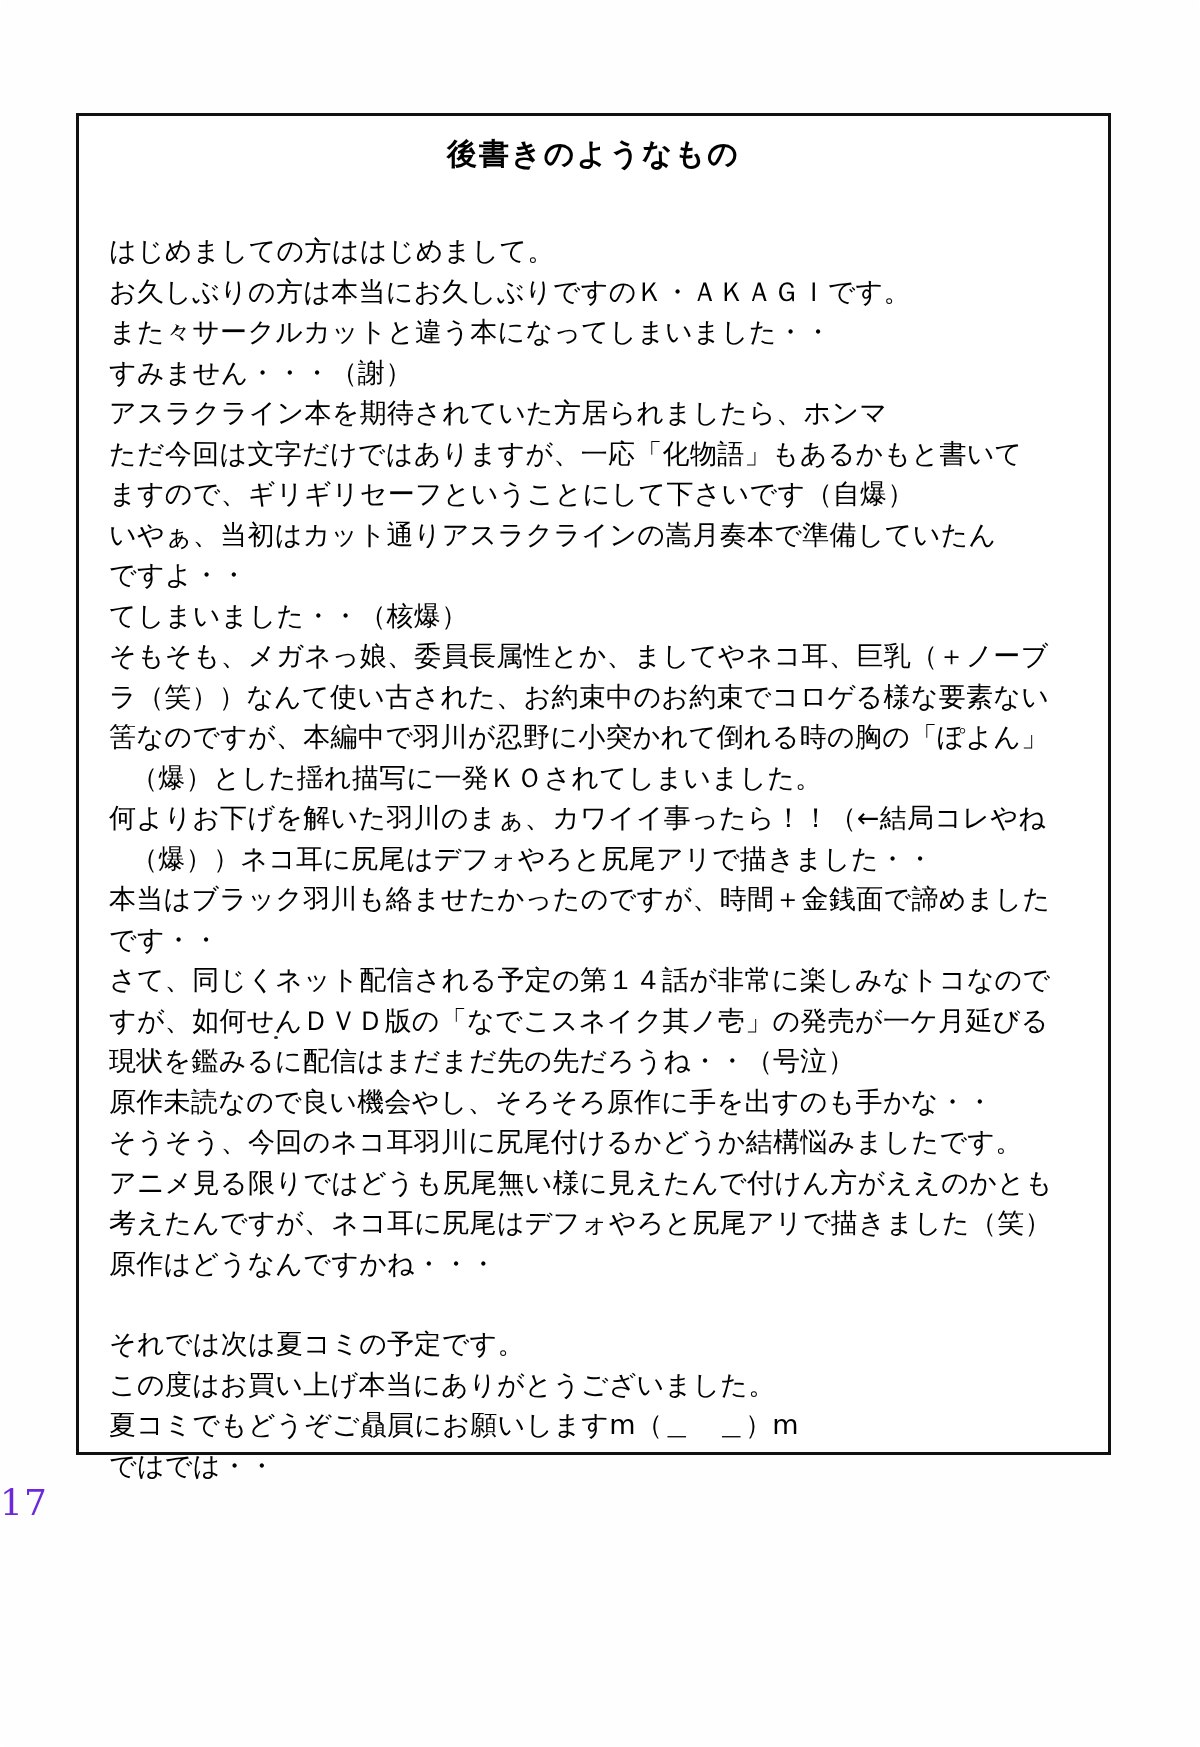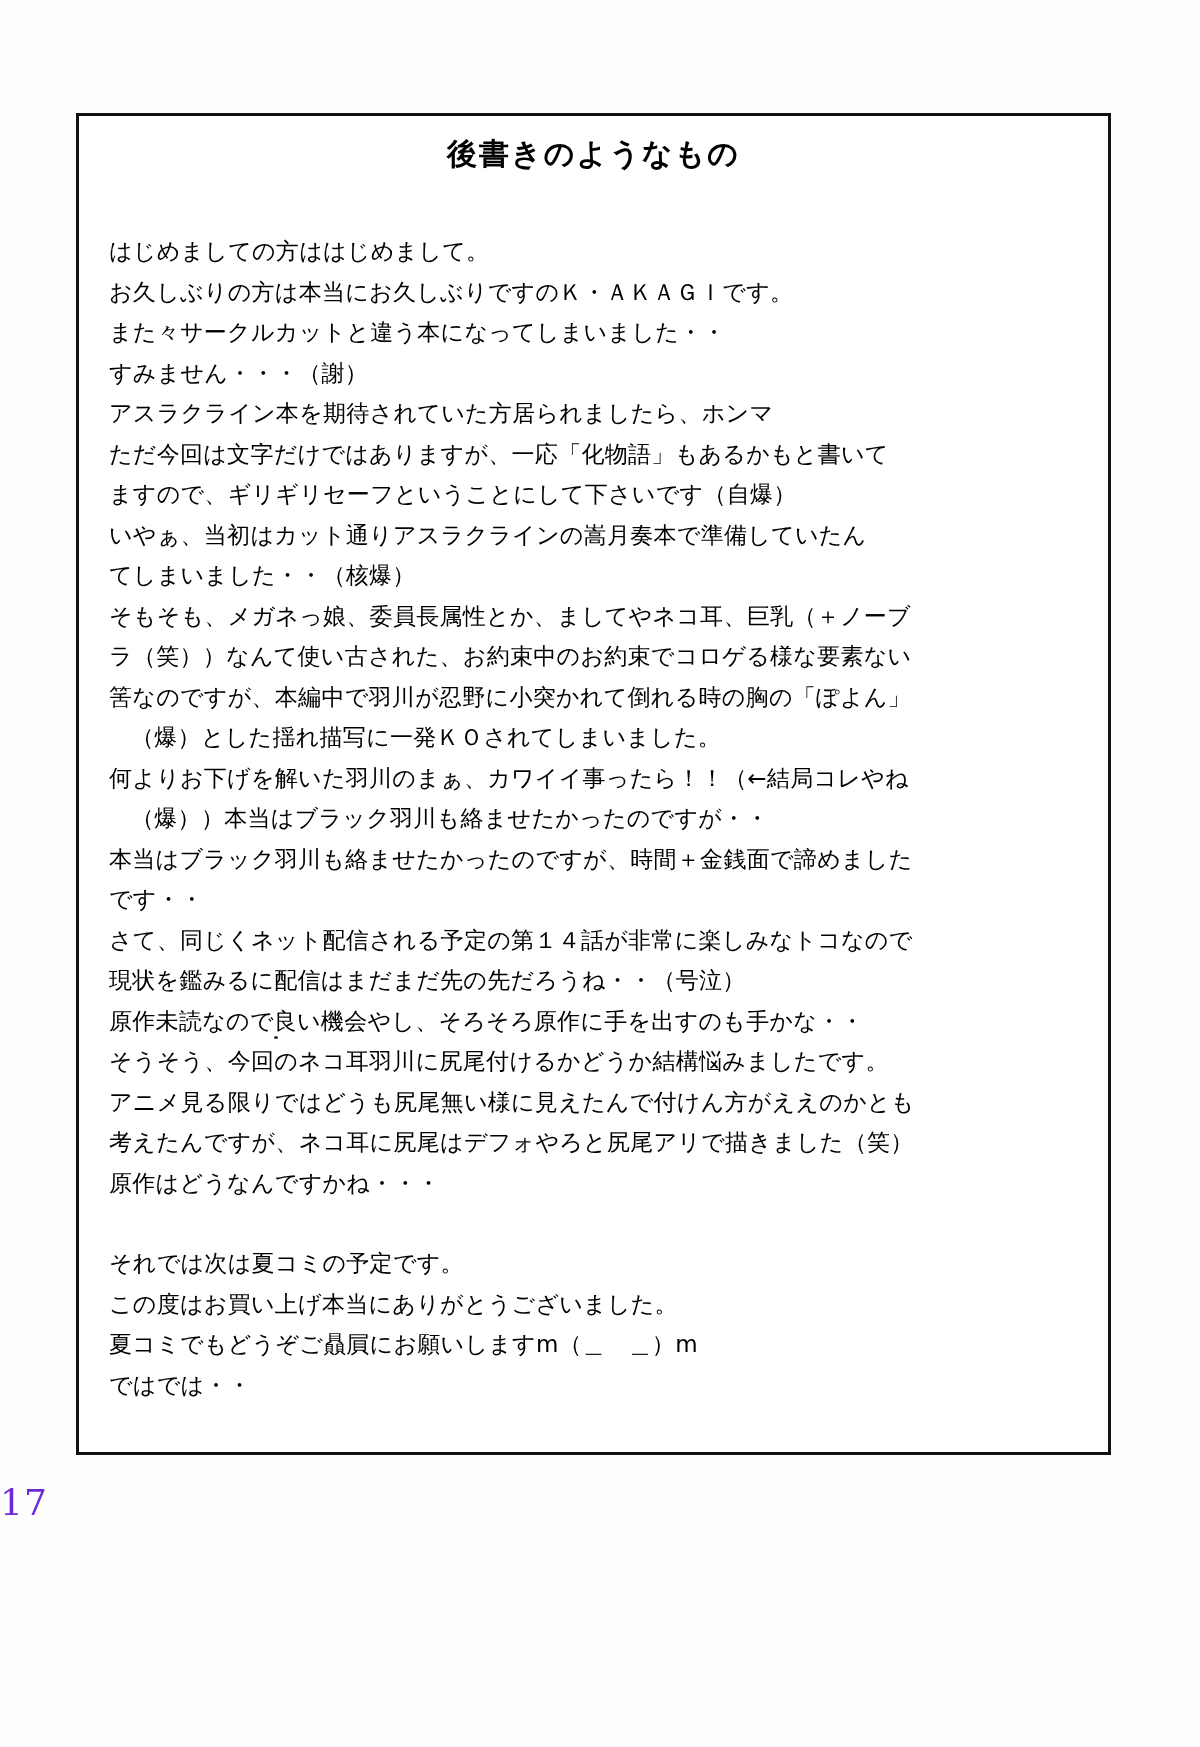--- a/index.html
+++ b/index.html
@@ -35,21 +35,21 @@
   .afterword-title {
     text-align: center;
     font-size: 30px;
     letter-spacing: 2px;
     margin-top: 18px;
     font-weight: 600;
     font-family: "DejaVu Serif", "Liberation Serif", serif;
   }
   .afterword-body {
     margin: 56px 30px 11px 30px;
-    font-size: 23px;
+    font-size: 27px;
     line-height: 40.5px;
     font-family: "DejaVu Sans", "Liberation Sans", sans-serif;
     letter-spacing: 0.3px;
   }
   .afterword-body p {
     margin: 0;
     white-space: pre-wrap;
   }
   .afterword-body p.indent {
     text-indent: 22px;
@@ -84,30 +84,32 @@
     <div class="afterword-title">後書きのようなもの</div>
     <div class="afterword-body">
       <p>はじめましての方ははじめまして。</p>
       <p>お久しぶりの方は本当にお久しぶりですのＫ・ＡＫＡＧＩです。</p>
       <p>また々サークルカットと違う本になってしまいました・・</p>
       <p>すみません・・・（謝）</p>
       <p>アスラクライン本を期待されていた方居られましたら、ホンマ</p>
       <p>ただ今回は文字だけではありますが、一応「化物語」もあるかもと書いて</p>
       <p>ますので、ギリギリセーフということにして下さいです（自爆）</p>
       <p>いやぁ、当初はカット通りアスラクラインの嵩月奏本で準備していたん</p>
+      <p>ですよ・・</p>
       <p>てしまいました・・（核爆）</p>
       <p>そもそも、メガネっ娘、委員長属性とか、ましてやネコ耳、巨乳（＋ノーブ</p>
       <p>ラ（笑））なんて使い古された、お約束中のお約束でコロゲる様な要素ない</p>
       <p>筈なのですが、本編中で羽川が忍野に小突かれて倒れる時の胸の「ぽよん」</p>
       <p class="indent">（爆）とした揺れ描写に一発ＫＯされてしまいました。</p>
       <p>何よりお下げを解いた羽川のまぁ、カワイイ事ったら！！（←結局コレやね</p>
-      <p class="indent">（爆））本当はブラック羽川も絡ませたかったのですが・・</p>
+      <p class="indent">（爆））ネコ耳に尻尾はデフォやろと尻尾アリで描きました・・</p>
       <p>本当はブラック羽川も絡ませたかったのですが、時間＋金銭面で諦めました</p>
       <p>です・・</p>
       <p>さて、同じくネット配信される予定の第１４話が非常に楽しみなトコなので</p>
+      <p>すが、如何せんＤＶＤ版の「なでこスネイク其ノ壱」の発売が一ケ月延びる</p>
       <p>現状を鑑みるに配信はまだまだ先の先だろうね・・（号泣）</p>
       <p>原作未読なので良い機会やし、そろそろ原作に手を出すのも手かな・・</p>
       <p>そうそう、今回のネコ耳羽川に尻尾付けるかどうか結構悩みましたです。</p>
       <p>アニメ見る限りではどうも尻尾無い様に見えたんで付けん方がええのかとも</p>
       <p>考えたんですが、ネコ耳に尻尾はデフォやろと尻尾アリで描きました（笑）</p>
       <p>原作はどうなんですかね・・・</p>
 
       <div class="afterword-gap"></div>
 
       <p>それでは次は夏コミの予定です。</p>

